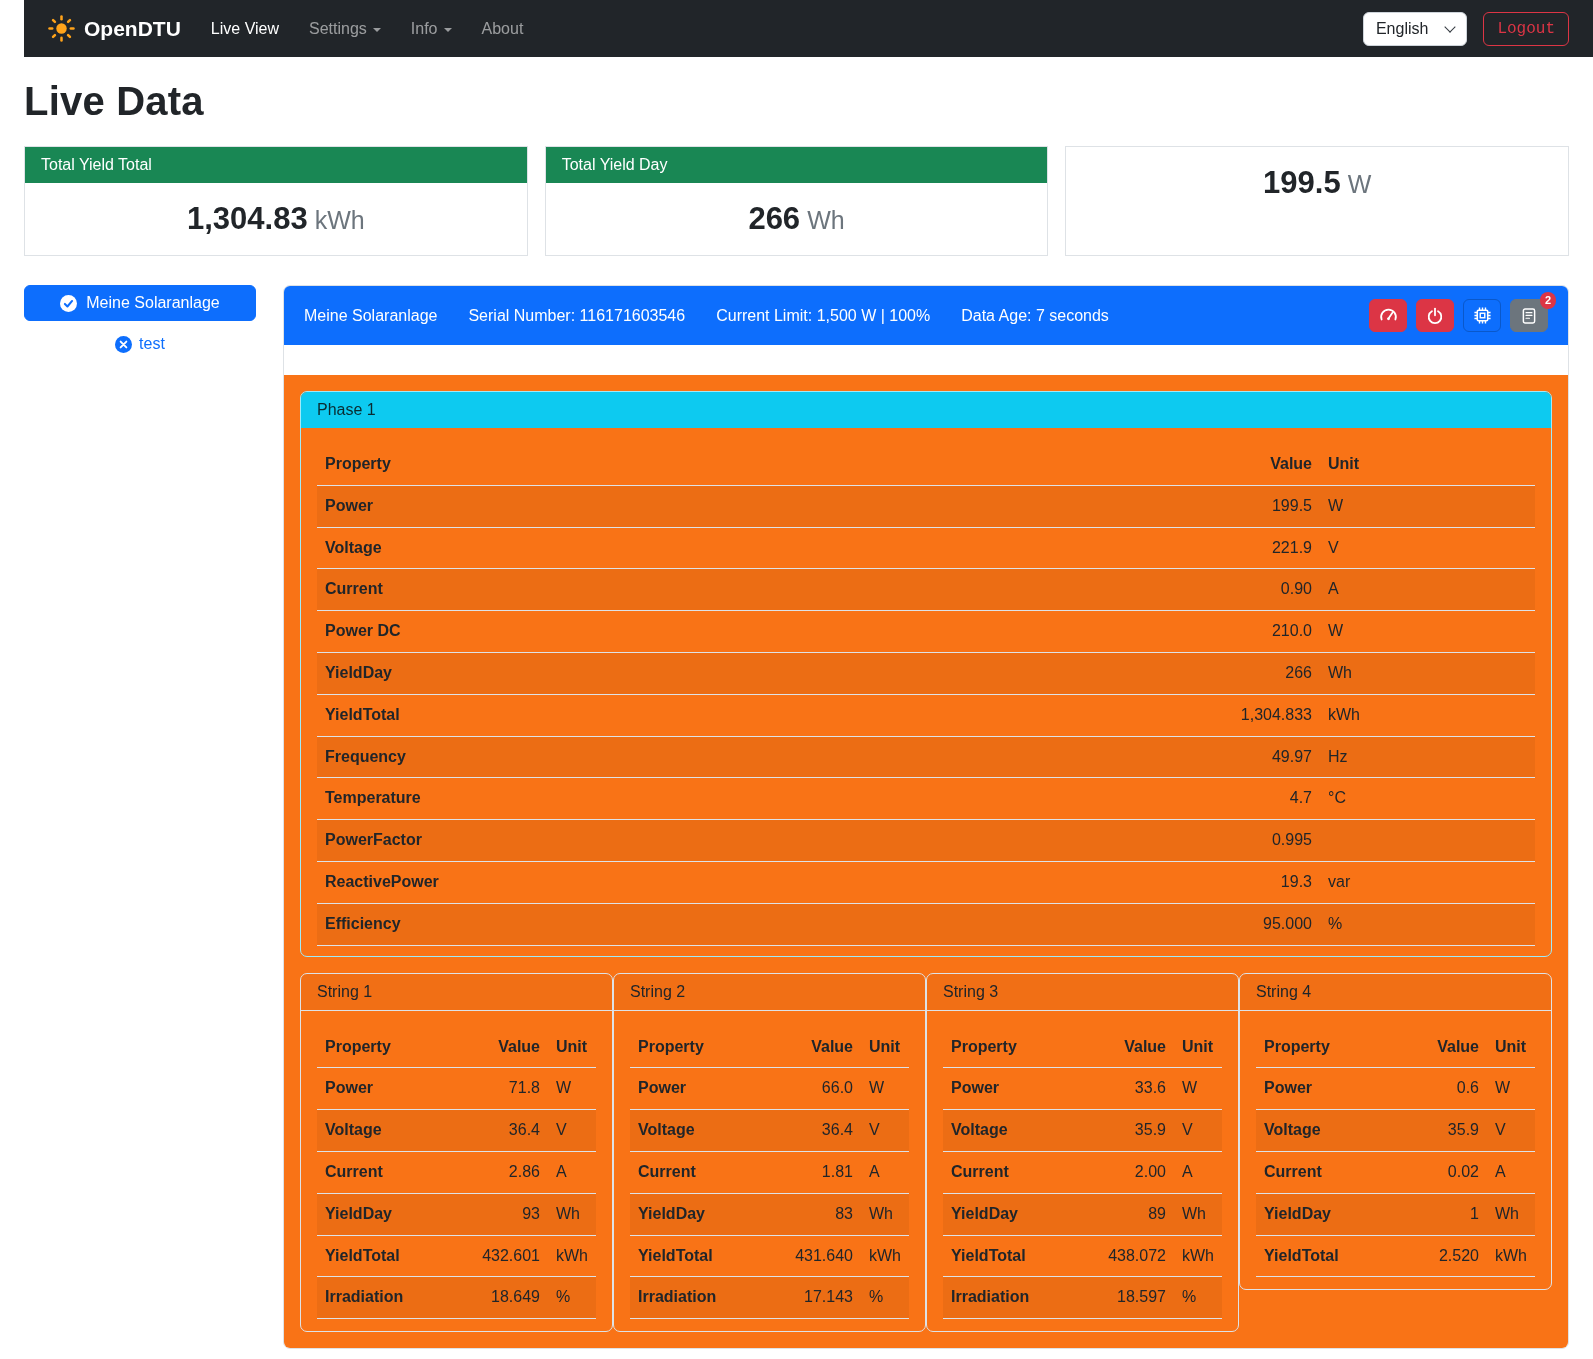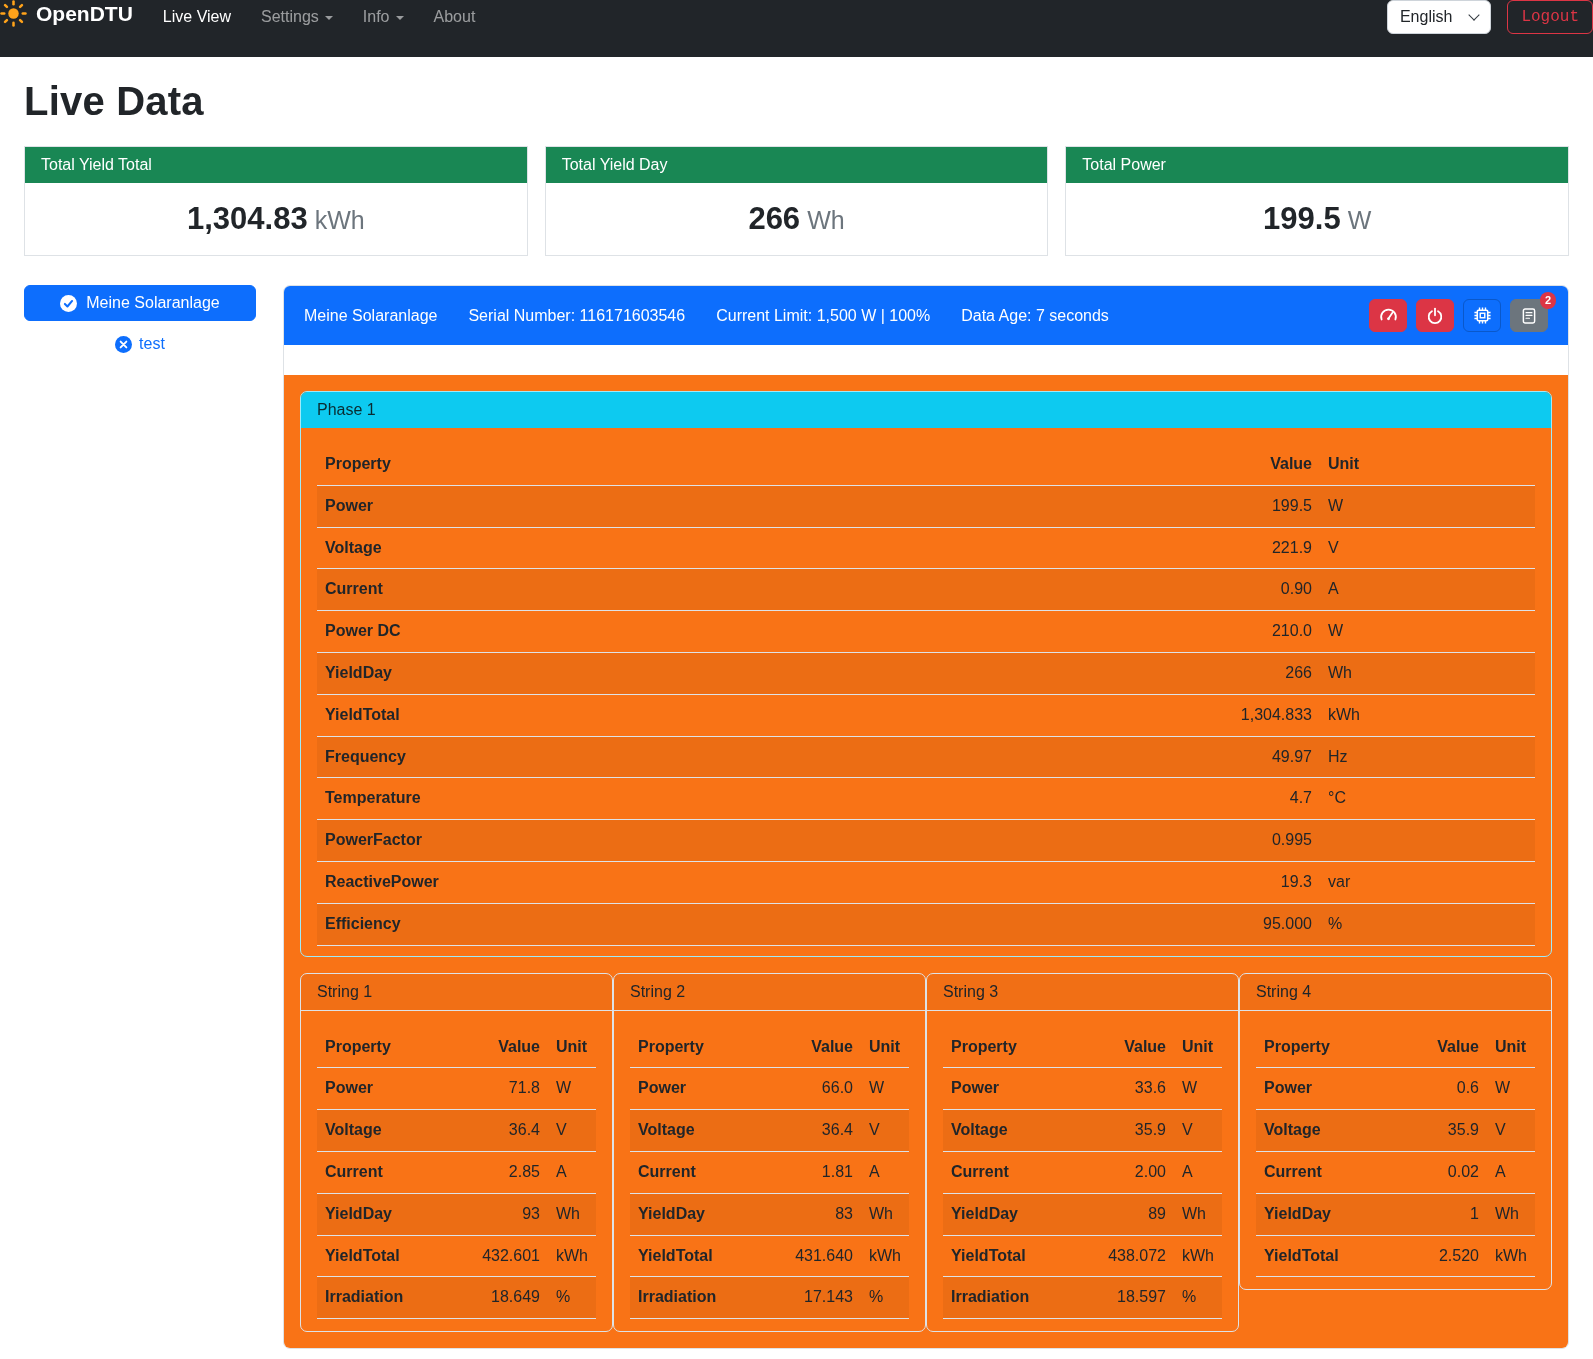--- a/index.html
+++ b/index.html
@@ -1,21 +1,21 @@
 <!DOCTYPE html>
 <html><head>
 <meta charset="utf-8">
 <style>
   * { box-sizing: border-box; }
   html,body { margin:0; padding:0; background:#fff; color:#212529;
     font-family:"Liberation Sans","DejaVu Sans",sans-serif; font-size:16px; }
 
   
-  .navbar { background:#212529; height:57px; display:flex; align-items:flex-start;
-    padding:0 0; }
+  .navbar { background:#212529; height:57px; display:flex; align-items:center;
+    padding:0 24px;margin-left:24px; }
   .brand { display:flex; align-items:center; gap:9px; margin-right:22px; cursor:pointer; }
   .brand-text { color:#fff; font-size:21px; font-weight:600; }
   .nav-links { display:flex; align-items:center; gap:14px; }
   .nav-link { color:rgba(255,255,255,.55); padding:8px 8px; cursor:pointer; white-space:nowrap; }
   .nav-link.active { color:#fff; }
   .caret { display:inline-block; margin-left:6px; vertical-align:2px;
     border-left:4px solid transparent; border-right:4px solid transparent;
     border-top:4.5px solid currentColor; }
   .nav-right { margin-left:auto; display:flex; align-items:center; gap:16px; }
   .lang-select { background:#fff; color:#212529; border:1px solid #ced4da;
@@ -149,21 +149,20 @@
         <span class="big-value">1,304.83</span><span class="big-unit">kWh</span>
       </div>
     </div>
     <div class="sum-card">
       <div class="sum-card-header">Total Yield Day</div>
       <div class="sum-card-body">
         <span class="big-value">266</span><span class="big-unit">Wh</span>
       </div>
     </div>
     <div class="sum-card">
-      <div class="sum-card-header">Total Power</div>
       <div class="sum-card-body">
         <span class="big-value">199.5</span><span class="big-unit">W</span>
       </div>
     </div>
   </div>
 
   <div class="content-row">
 
     <div class="sidebar">
       <button class="inverter-select-btn">
@@ -355,21 +354,21 @@
                     </tr>
 
                     <tr>
                       <th class="col-prop">Voltage</th>
                       <td class="col-val">36.4</td>
                       <td class="col-unit">V</td>
                     </tr>
 
                     <tr>
                       <th class="col-prop">Current</th>
-                      <td class="col-val">2.85</td>
+                      <td class="col-val">2.86</td>
                       <td class="col-unit">A</td>
                     </tr>
 
                     <tr>
                       <th class="col-prop">YieldDay</th>
                       <td class="col-val">93</td>
                       <td class="col-unit">Wh</td>
                     </tr>
 
                     <tr>

